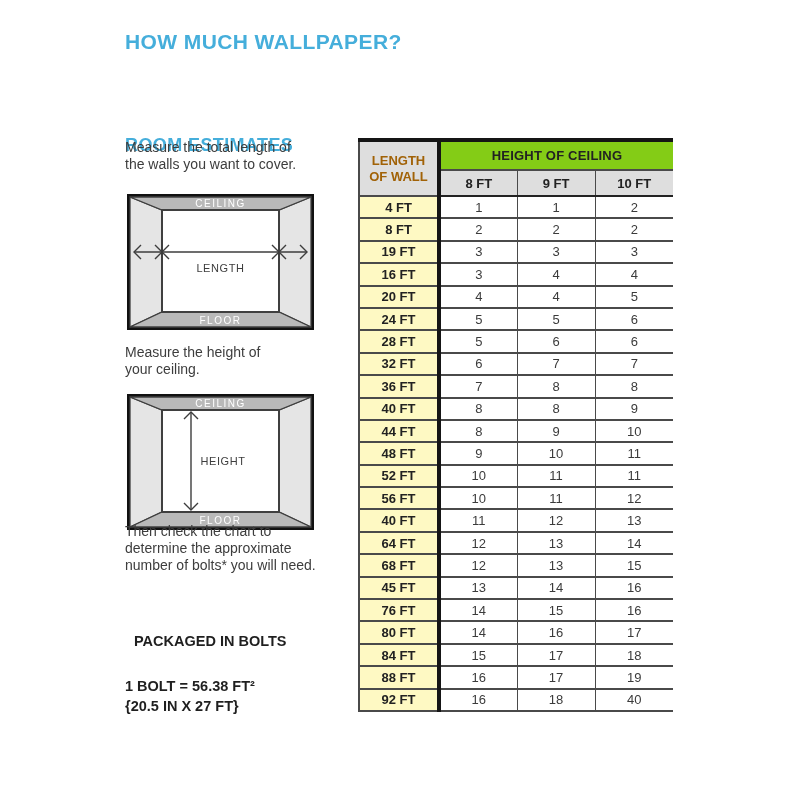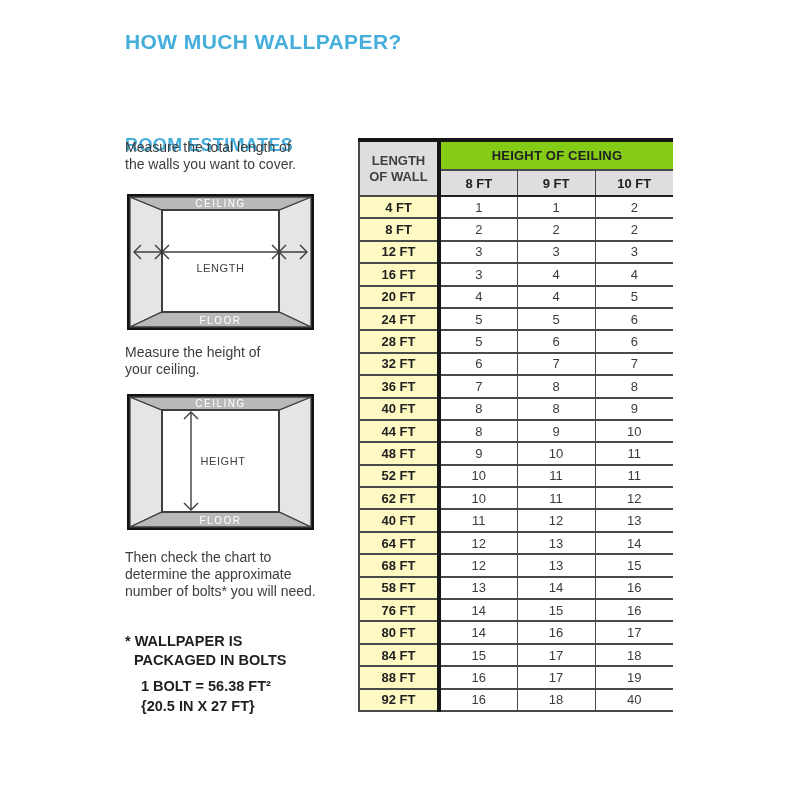--- a/index.html
+++ b/index.html
@@ -35,21 +35,21 @@
     position: absolute;
     left: 0;
     font-size: 14px;
     line-height: 17px;
     color: #3d3d3d;
     white-space: pre-line;
   }
   .room-svg { position: absolute; left: 2px; }
   .note-block { position: absolute; left: 0; font-size: 14.5px; font-weight: bold; color: #1f1f1f; line-height: 19px; }
   .note-block .indent { padding-left: 9px; }
-  .bolt-block { position: absolute; left: 0; font-size: 14.5px; font-weight: bold; color: #1f1f1f; line-height: 19.5px; margin-left: 16px; }
+  .bolt-block { position: absolute; left: 0; font-size: 14.5px; font-weight: bold; color: #1f1f1f; line-height: 19.5px; }
 
   .table-heading {
     position: absolute;
     left: 358px; top: 112px;
     width: 314px;
     text-align: center;
     font-size: 13px;
     font-weight: bold;
     letter-spacing: 0.4px;
     color: #45AEDB;
@@ -69,21 +69,21 @@
     text-align: center;
     vertical-align: middle;
   }
   table.bolts col.c-label { width: 80px; }
   table.bolts col.c-val { width: 78px; }
   th.len-header {
     background: #DEDEDE;
     border-right: 4px solid #151515;
     font-size: 13.5px;
     line-height: 16px;
-    color: #404040;
+    color: #a16207;
     padding: 0 6px;
   }
   th.group-header {
     background: #84cc16;
     height: 30px;
     font-size: 13.5px;
     color: #222;
     letter-spacing: 0.2px;
   }
   tr.subheader th {
@@ -157,26 +157,25 @@
       <text x="93.5" y="13" text-anchor="middle" font-size="10" letter-spacing="1.5" fill="#ffffff">CEILING</text>
       <text x="93.5" y="130" text-anchor="middle" font-size="10" letter-spacing="1.5" fill="#ffffff">FLOOR</text>
       <g stroke="#3d3d3d" stroke-width="1.4" fill="none">
         <line x1="64" y1="18" x2="64" y2="116"></line>
         <polyline points="57,25 64,18 71,25"></polyline>
         <polyline points="57,109 64,116 71,109"></polyline>
       </g>
       <text x="96" y="71" text-anchor="middle" font-size="11" letter-spacing="0.6" fill="#3d3d3d">HEIGHT</text>
     </svg>
 
-    <p class="para" style="top:549px">Then check the chart to
+    <p class="para" style="top:523px">Then check the chart to
 determine the approximate
 number of bolts* you will need.</p>
 
     <div class="note-block" style="top:632px">
-      <div>* WALLPAPER IS</div>
       <div class="indent">PACKAGED IN BOLTS</div>
     </div>
 
     <div class="bolt-block" style="top:677px">
       <div>1 BOLT = 56.38 FT²</div>
       <div>{20.5 IN X 27 FT}</div>
     </div>
   </div>
 
 
@@ -206,21 +205,21 @@
             <td>1</td>
             <td>2</td>
           </tr>
           <tr>
             <th class="row-label">8 FT</th>
             <td>2</td>
             <td>2</td>
             <td>2</td>
           </tr>
           <tr>
-            <th class="row-label">12 FT</th>
+            <th class="row-label">19 FT</th>
             <td>3</td>
             <td>3</td>
             <td>3</td>
           </tr>
           <tr>
             <th class="row-label">16 FT</th>
             <td>3</td>
             <td>4</td>
             <td>4</td>
           </tr>
@@ -272,21 +271,21 @@
             <td>10</td>
             <td>11</td>
           </tr>
           <tr>
             <th class="row-label">52 FT</th>
             <td>10</td>
             <td>11</td>
             <td>11</td>
           </tr>
           <tr>
-            <th class="row-label">62 FT</th>
+            <th class="row-label">56 FT</th>
             <td>10</td>
             <td>11</td>
             <td>12</td>
           </tr>
           <tr>
             <th class="row-label">40 FT</th>
             <td>11</td>
             <td>12</td>
             <td>13</td>
           </tr>
@@ -296,21 +295,21 @@
             <td>13</td>
             <td>14</td>
           </tr>
           <tr>
             <th class="row-label">68 FT</th>
             <td>12</td>
             <td>13</td>
             <td>15</td>
           </tr>
           <tr>
-            <th class="row-label">58 FT</th>
+            <th class="row-label">45 FT</th>
             <td>13</td>
             <td>14</td>
             <td>16</td>
           </tr>
           <tr>
             <th class="row-label">76 FT</th>
             <td>14</td>
             <td>15</td>
             <td>16</td>
           </tr>

